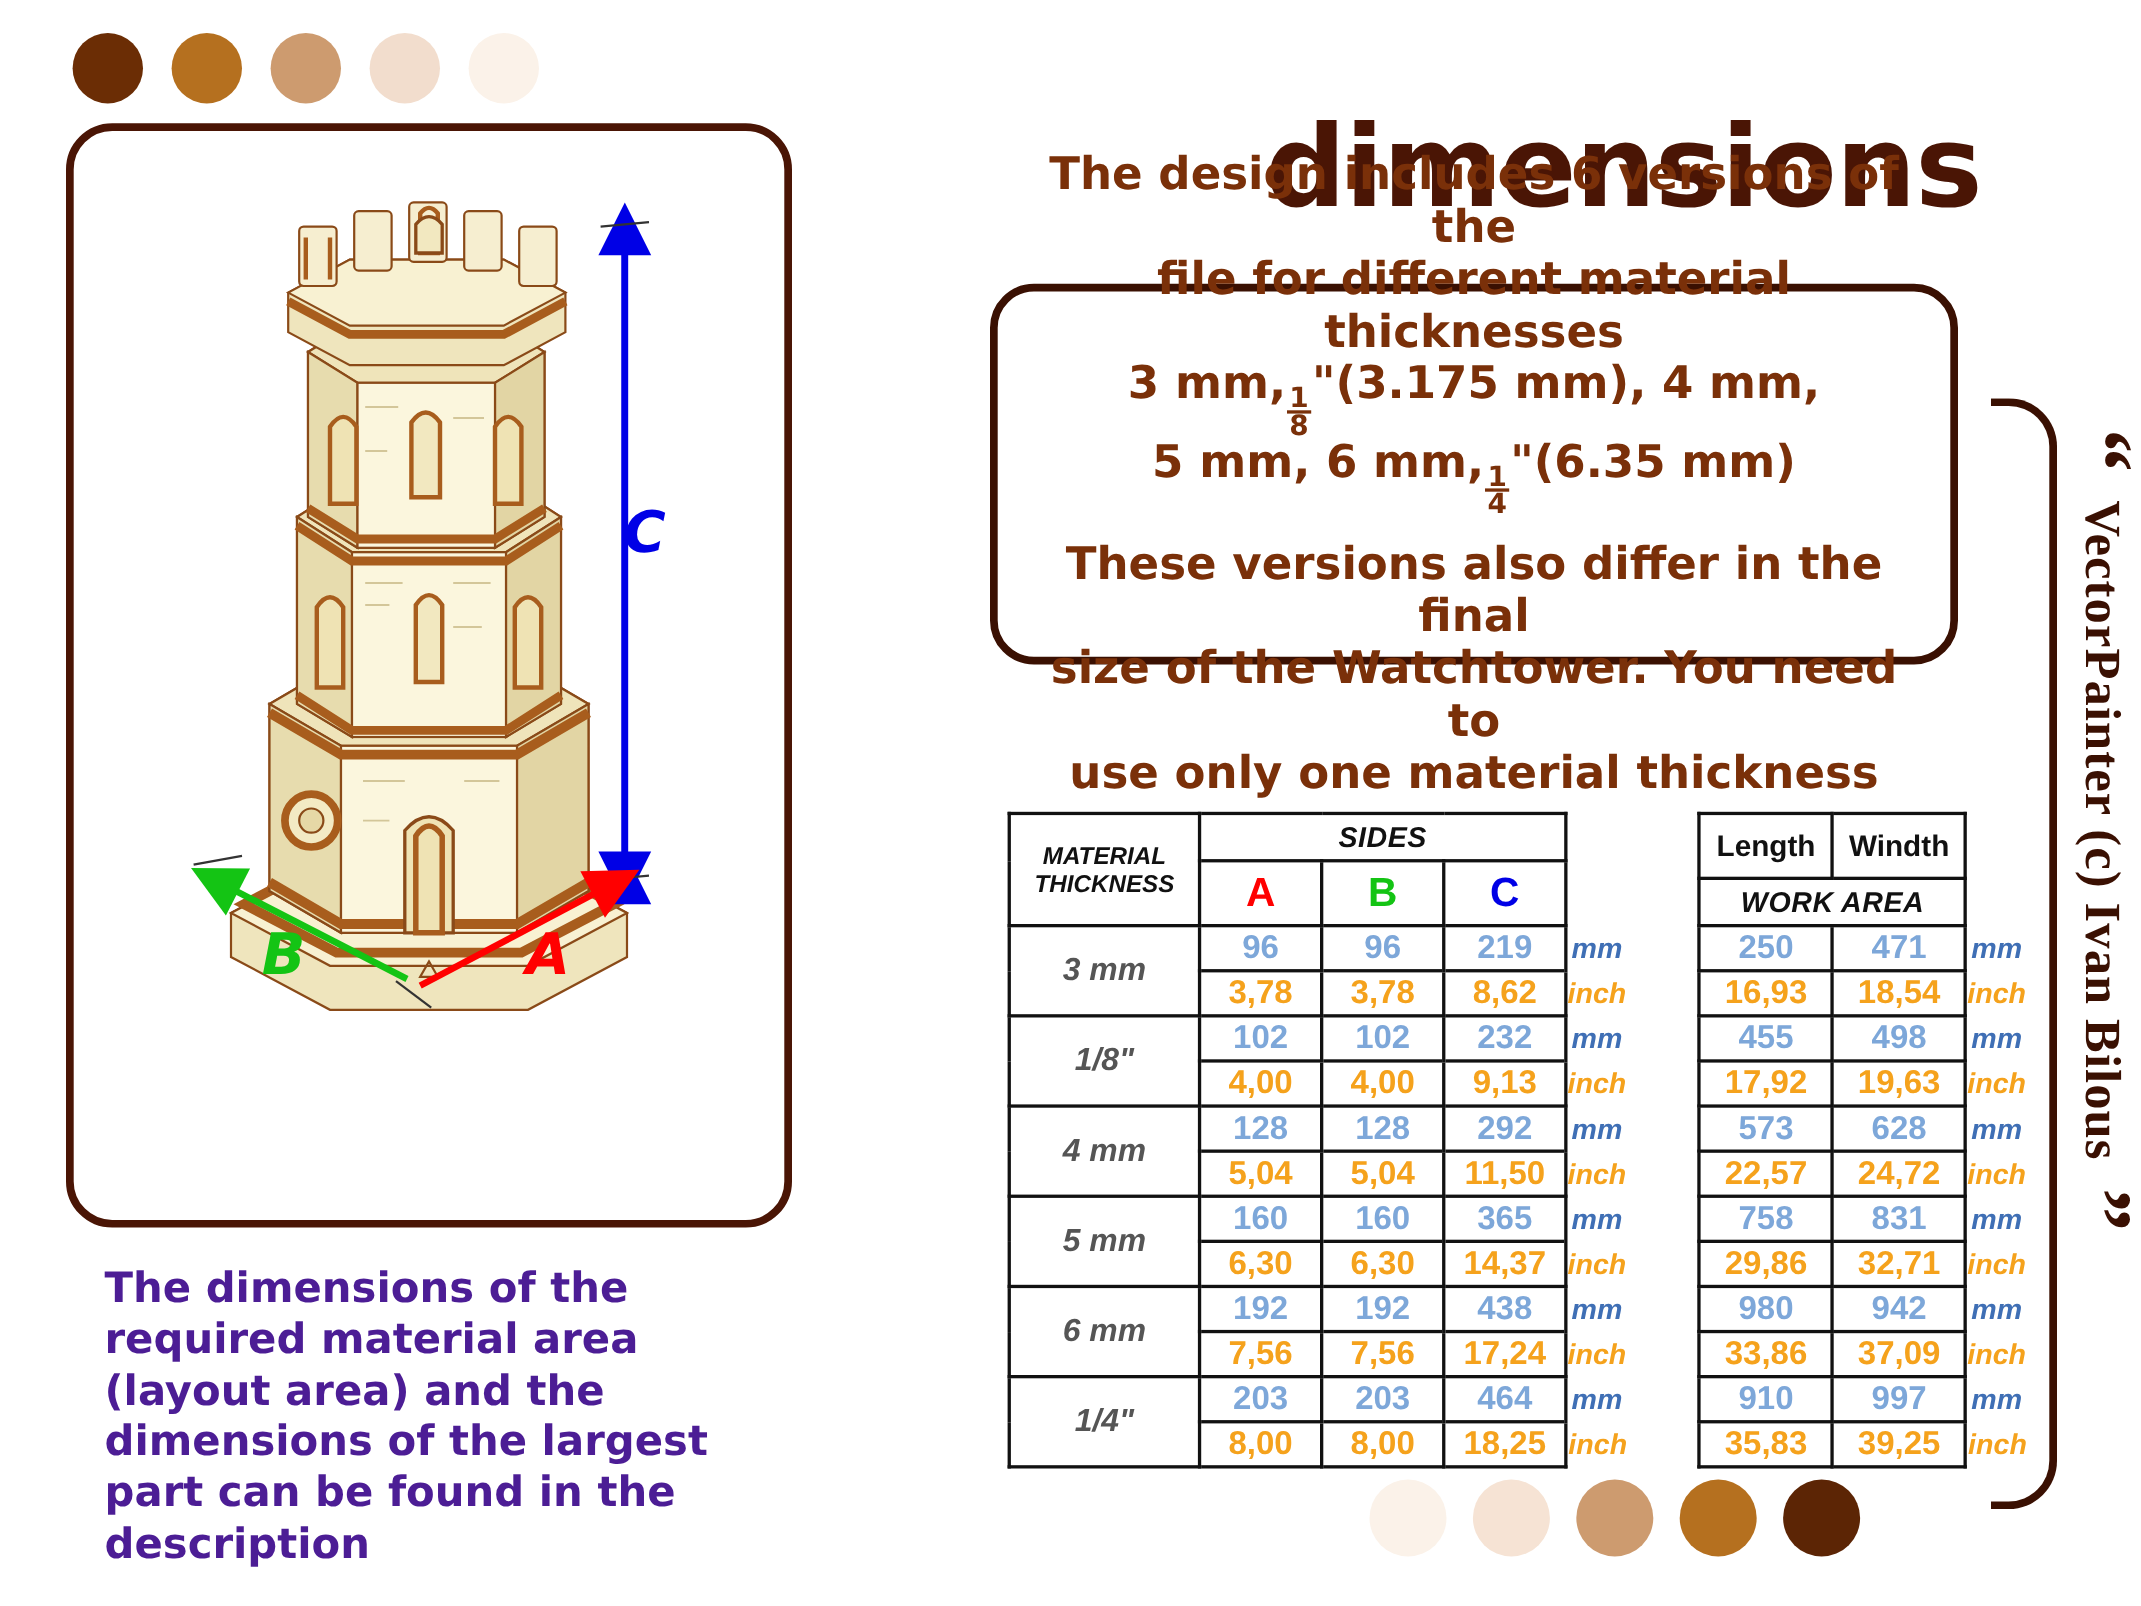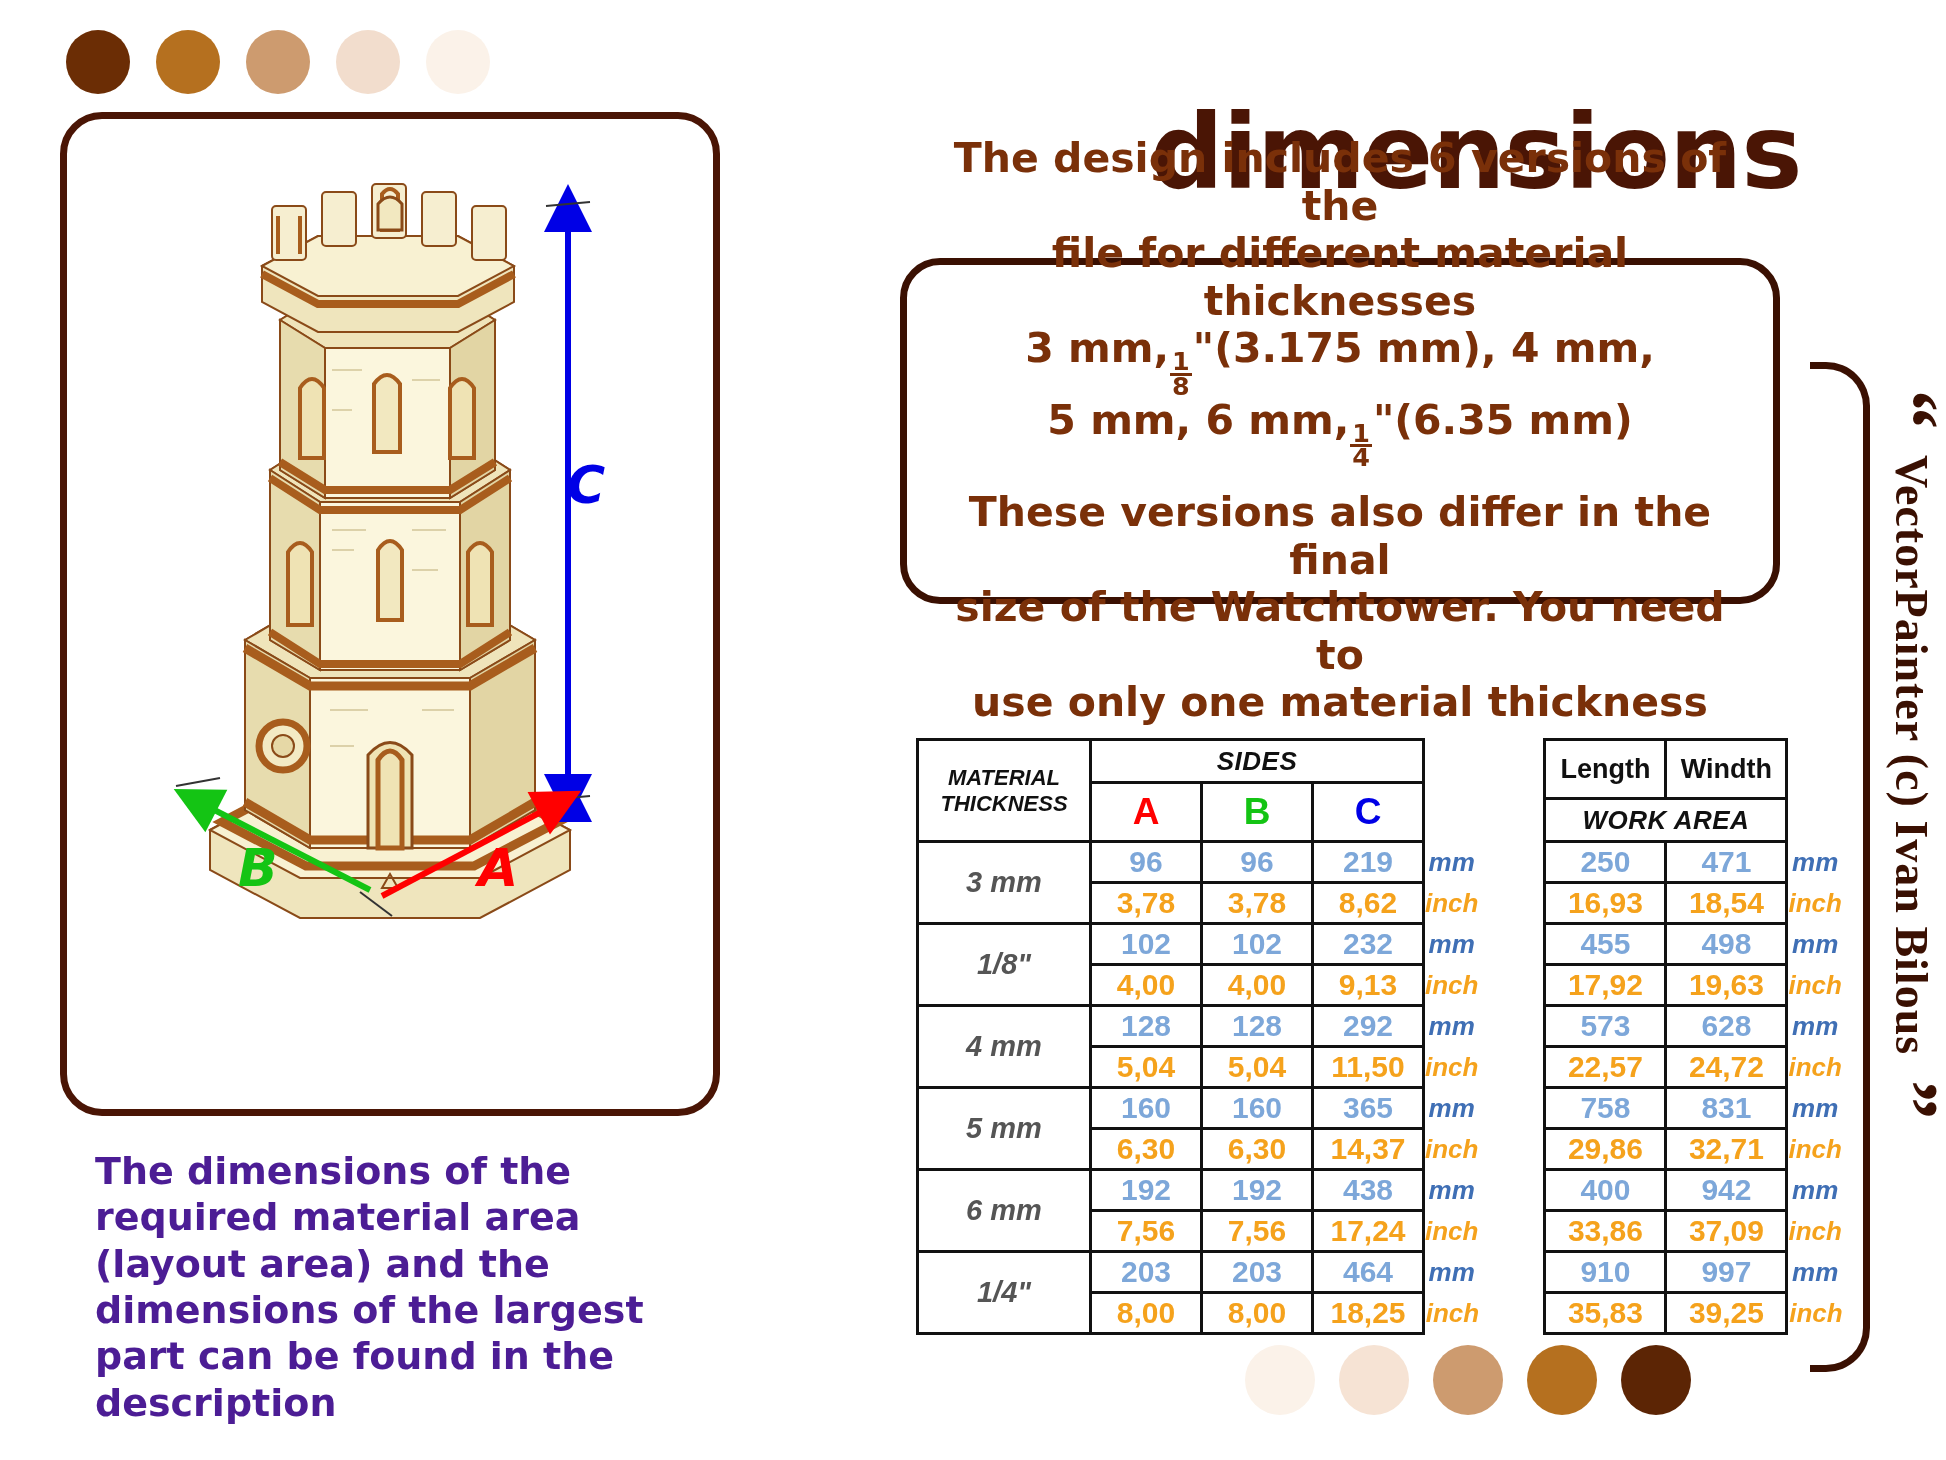--- a/index.html
+++ b/index.html
@@ -425,21 +425,21 @@
             <td class="mmv">758</td>
             <td class="mmv">831</td>
             <td class="unit mm">mm</td>
           </tr>
           <tr class="rowin">
             <td class="inv">29,86</td>
             <td class="inv">32,71</td>
             <td class="unit inch">inch</td>
           </tr>
           <tr class="rowmm">
-            <td class="mmv">400</td>
+            <td class="mmv">980</td>
             <td class="mmv">942</td>
             <td class="unit mm">mm</td>
           </tr>
           <tr class="rowin">
             <td class="inv">33,86</td>
             <td class="inv">37,09</td>
             <td class="unit inch">inch</td>
           </tr>
           <tr class="rowmm">
             <td class="mmv">910</td>

